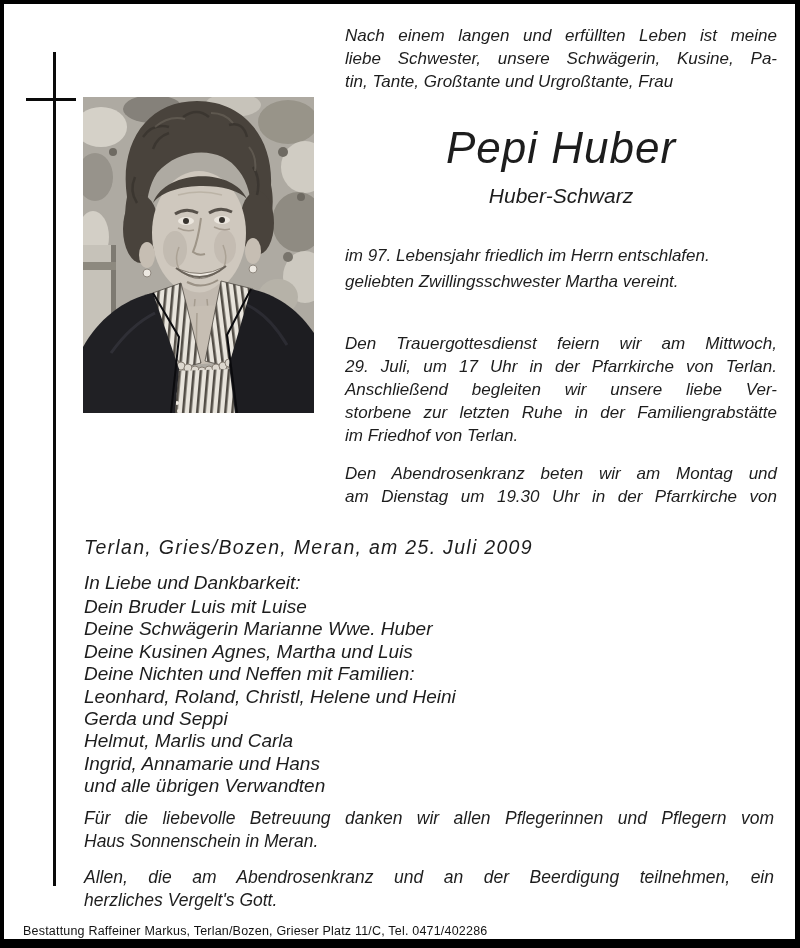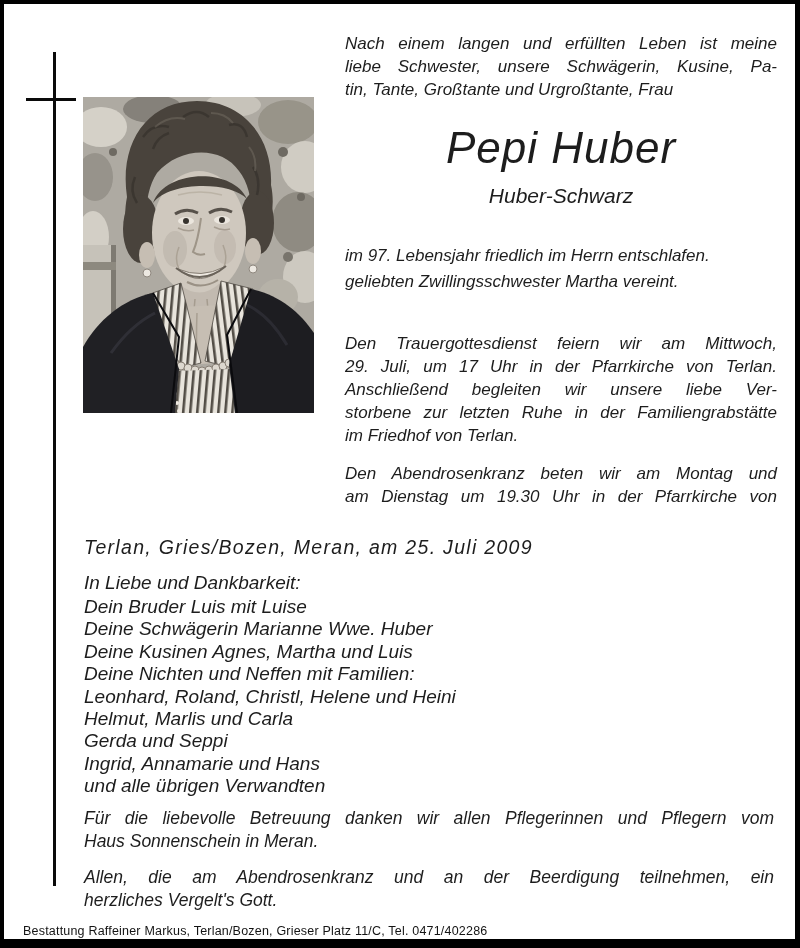--- a/index.html
+++ b/index.html
@@ -4,21 +4,21 @@
 <style>
   html,body{margin:0;padding:0;background:#000;}
   .page{position:relative;width:800px;height:948px;background:#000;overflow:hidden;}
   .card{position:absolute;left:4px;top:4px;width:791px;height:935px;background:#ffffff;
         font-family:"Liberation Sans",sans-serif;color:#1d1d1d;}
   .blk{position:absolute;font-style:italic;font-weight:300;}
   
   .jl{text-align:justify;text-align-last:justify;line-height:23px;white-space:nowrap;}
   .jl-last{text-align-last:left;}
   .rcol{left:341px;width:432px;font-size:17px;}
-  #intro{top:28px;}
+  #intro{top:20px;}
   #deceased-name{top:118px;left:341px;width:432px;font-size:44px;line-height:52px;
                  text-align:center;letter-spacing:1px;font-weight:300;}
   #maiden-name{top:180px;left:341px;width:432px;font-size:21px;text-align:center;}
   #death-line{top:240px;left:341px;width:432px;font-size:17px;line-height:23px;}
   #p-reunion{top:266px;}
   #p-service{top:328px;}
   #p-rosary{top:458px;}
   #date-line{top:532px;left:80px;width:560px;font-size:19.5px;letter-spacing:1.3px;}
   #mourners-heading{top:568px;left:80px;font-size:19px;}
   #mourners-list{top:592px;left:80px;font-size:19px;}
@@ -195,22 +195,22 @@
     <div id="date-line" class="blk">Terlan, Gries/Bozen, Meran, am 25. Juli 2009</div>
 
     <div id="mourners-heading" class="blk">In Liebe und Dankbarkeit:</div>
 
     <div id="mourners-list" class="blk">
         <div class="name-line">Dein Bruder Luis mit Luise</div>
         <div class="name-line">Deine Schwägerin Marianne Wwe. Huber</div>
         <div class="name-line">Deine Kusinen Agnes, Martha und Luis</div>
         <div class="name-line">Deine Nichten und Neffen mit Familien:</div>
         <div class="name-line">Leonhard, Roland, Christl, Helene und Heini</div>
+        <div class="name-line">Gerda und Seppi</div>
         <div class="name-line">Helmut, Marlis und Carla</div>
-        <div class="name-line">Gerda und Seppi</div>
         <div class="name-line">Ingrid, Annamarie und Hans</div>
         <div class="name-line">und alle übrigen Verwandten</div>
       </div>
 
     <div id="p-thanks-care" class="blk">
         <div class="jl">Für die liebevolle Betreuung danken wir allen Pflegerinnen und Pflegern vom</div>
         <div class="jl jl-last">Haus Sonnenschein in Meran.</div>
       </div>
 
     <div id="p-thanks-attend" class="blk">

